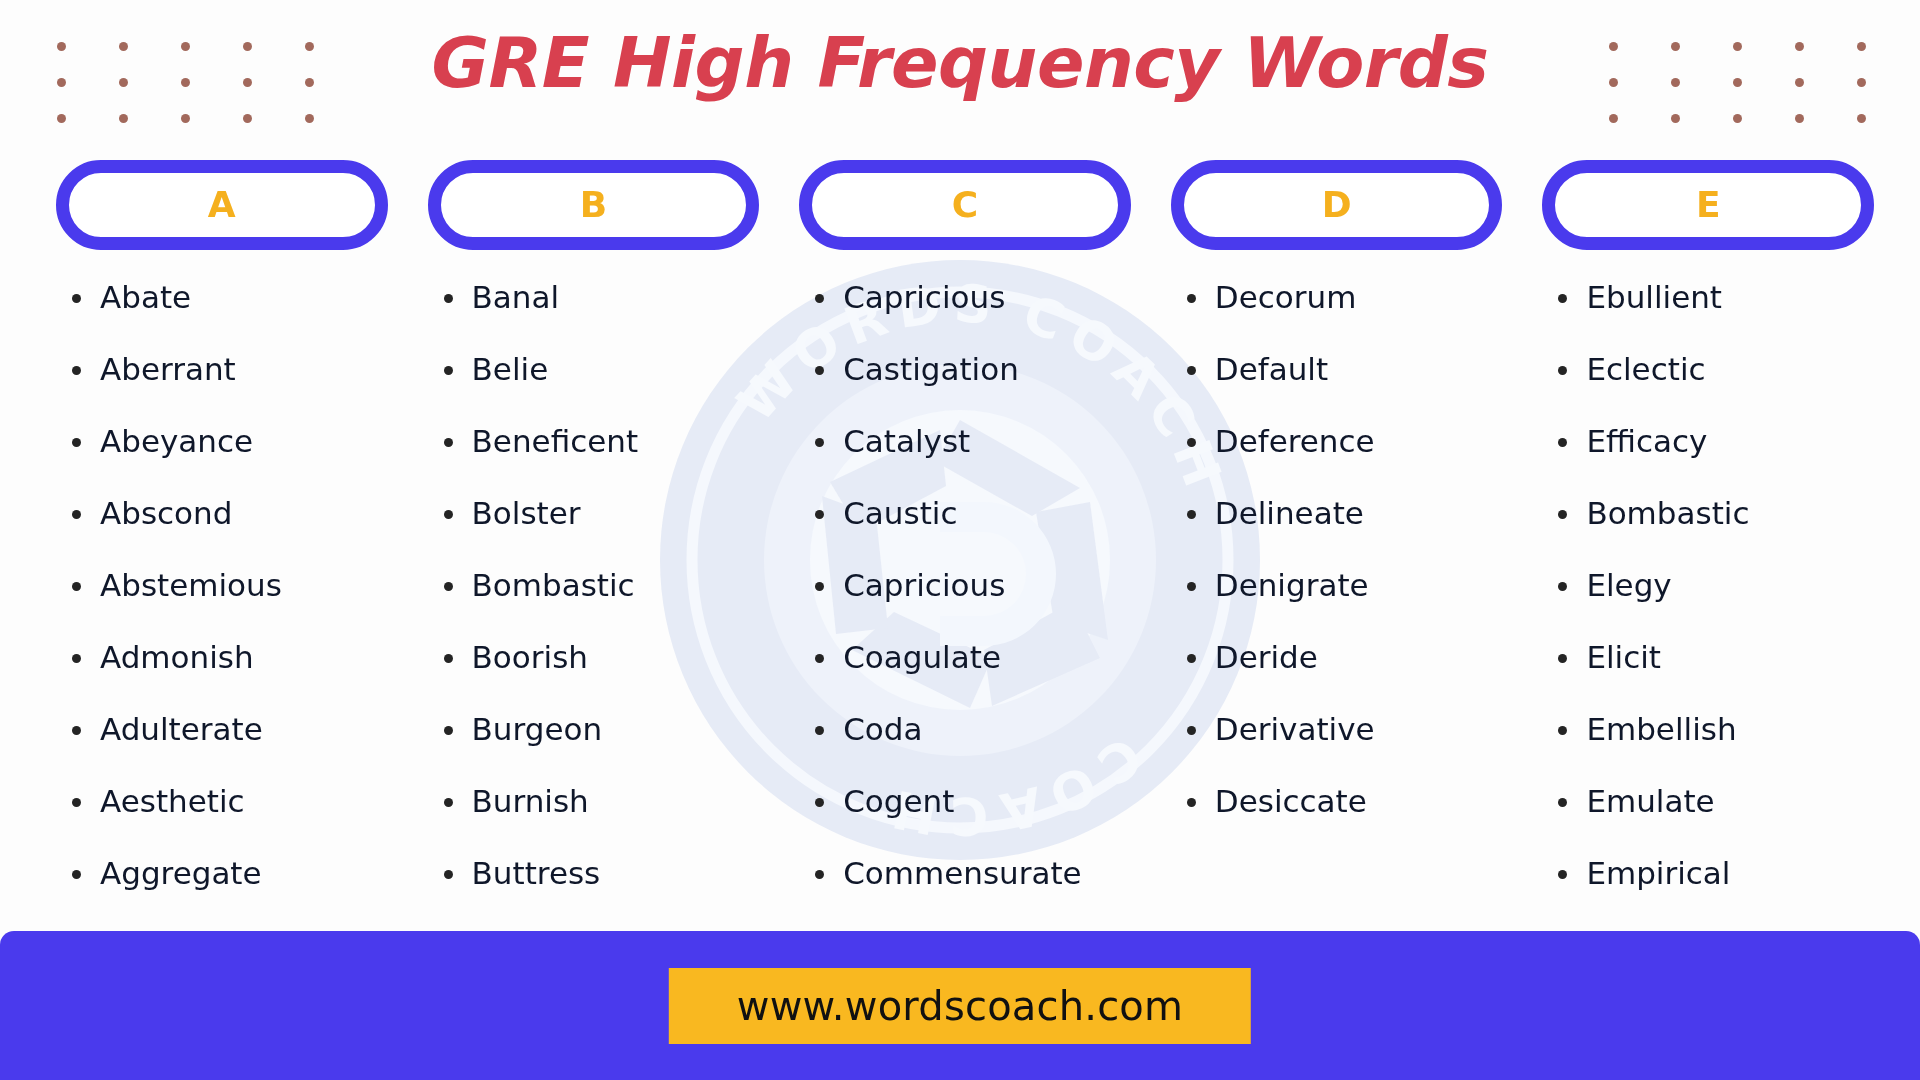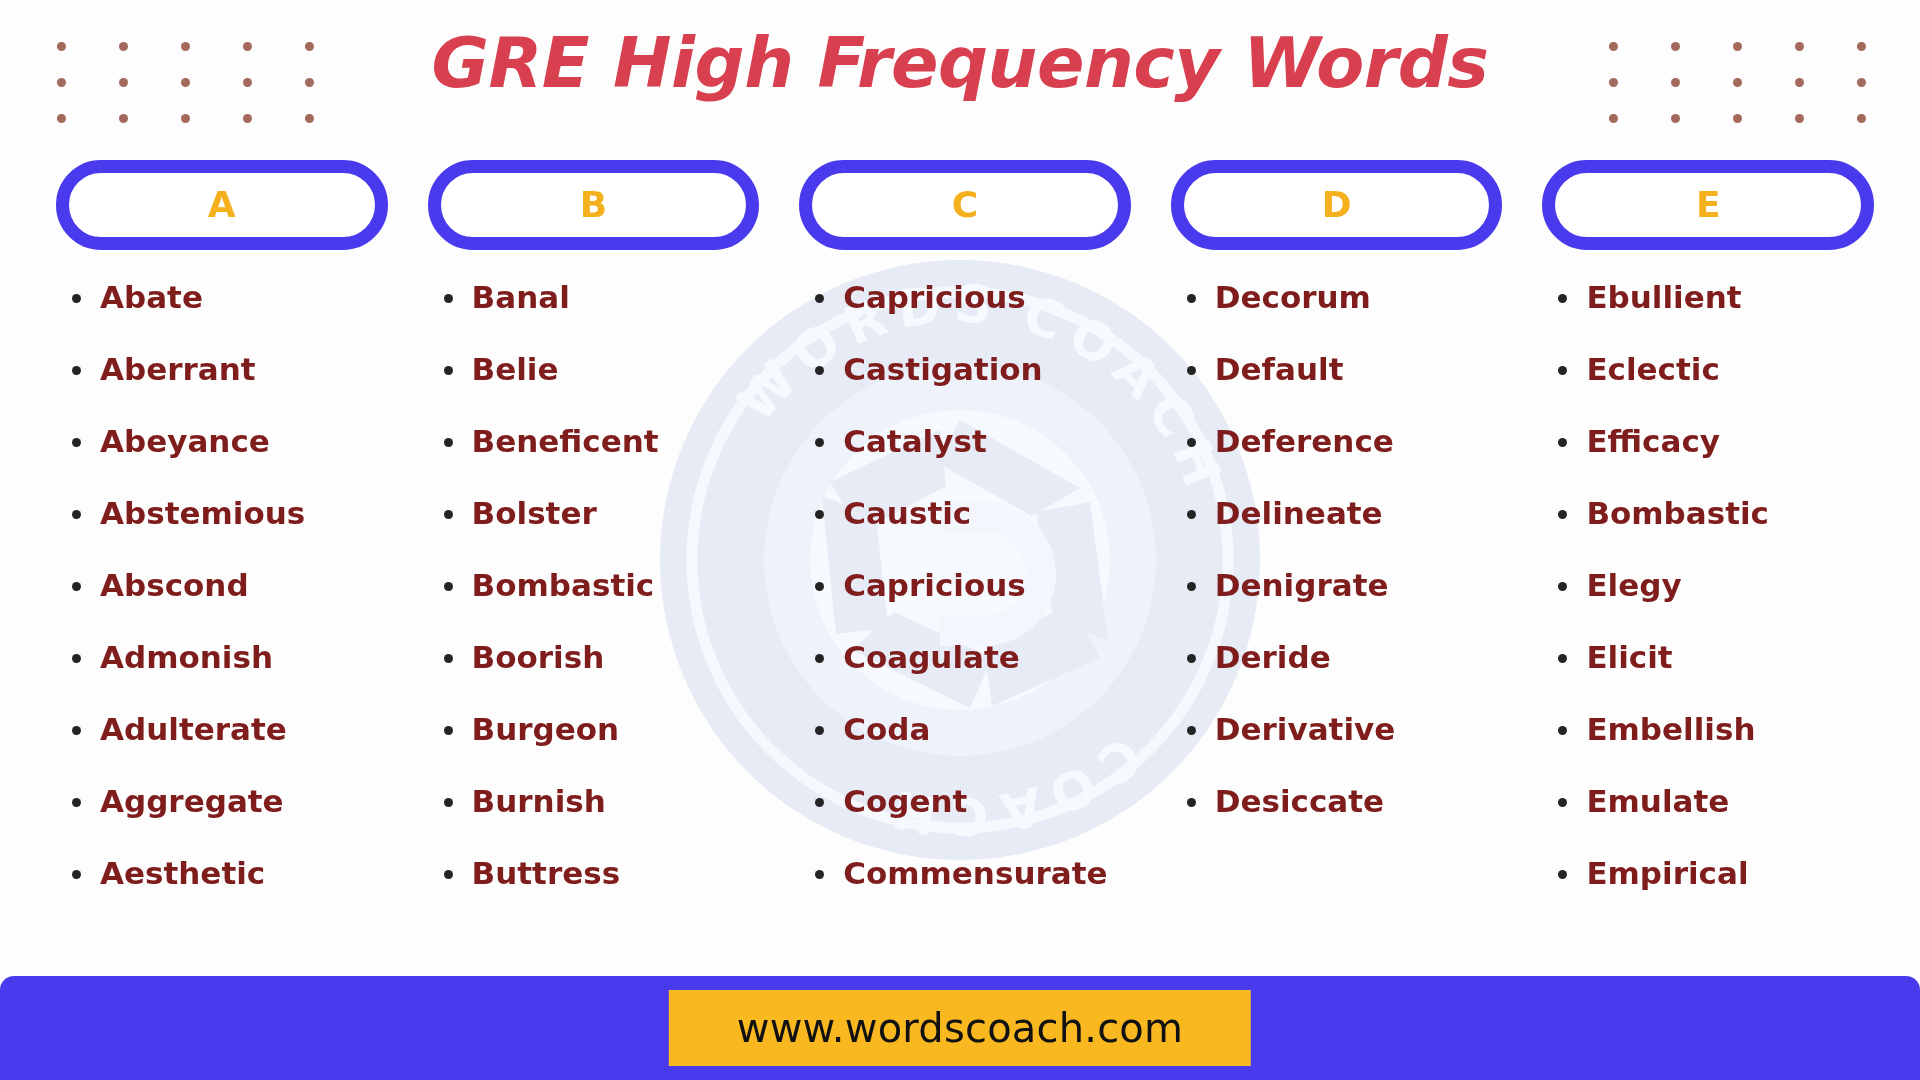--- a/index.html
+++ b/index.html
@@ -97,42 +97,42 @@
 
   .word-list {
     list-style:none;
     margin-top:32px;
     padding-left:42px;
   }
   .word-item {
     position:relative;
     font-family:"DejaVu Sans", sans-serif;
     font-size:31px;
-    font-weight:bold;
-    color:#7f1d1d;
+    font-weight:normal;
+    color:#0f172a;
     line-height:1;
     padding:0 0 0 2px;
     margin-bottom:41px;
     white-space:nowrap;
   }
   .word-item:last-child { margin-bottom:0; }
   .word-item::before {
     content:"";
     position:absolute;
     left:-26px; top:12px;
     width:9px; height:9px;
     border-radius:50%;
     background:#242424;
   }
 
   
   .footer {
     position:absolute;
     left:0; right:0; bottom:0;
-    height:104px;
+    height:149px;
     background:#4a3aed;
     border-radius:14px 14px 0 0;
     z-index:6;
   }
   .footer-url {
     position:absolute;
     left:50%;
     top:50%;
     transform:translate(-50%,-50%);
     background:#f9b820;
@@ -231,26 +231,26 @@
 
   <div class="columns">
       <div class="column">
         <div class="letter-box">
           <span class="letter">A</span>
         </div>
         <ul class="word-list">
           <li class="word-item">Abate</li>
           <li class="word-item">Aberrant</li>
           <li class="word-item">Abeyance</li>
+          <li class="word-item">Abscond</li>
           <li class="word-item">Abstemious</li>
-          <li class="word-item">Abscond</li>
           <li class="word-item">Admonish</li>
           <li class="word-item">Adulterate</li>
+          <li class="word-item">Aesthetic</li>
           <li class="word-item">Aggregate</li>
-          <li class="word-item">Aesthetic</li>
         </ul>
       </div>
       <div class="column">
         <div class="letter-box">
           <span class="letter">B</span>
         </div>
         <ul class="word-list">
           <li class="word-item">Banal</li>
           <li class="word-item">Belie</li>
           <li class="word-item">Beneficent</li>

